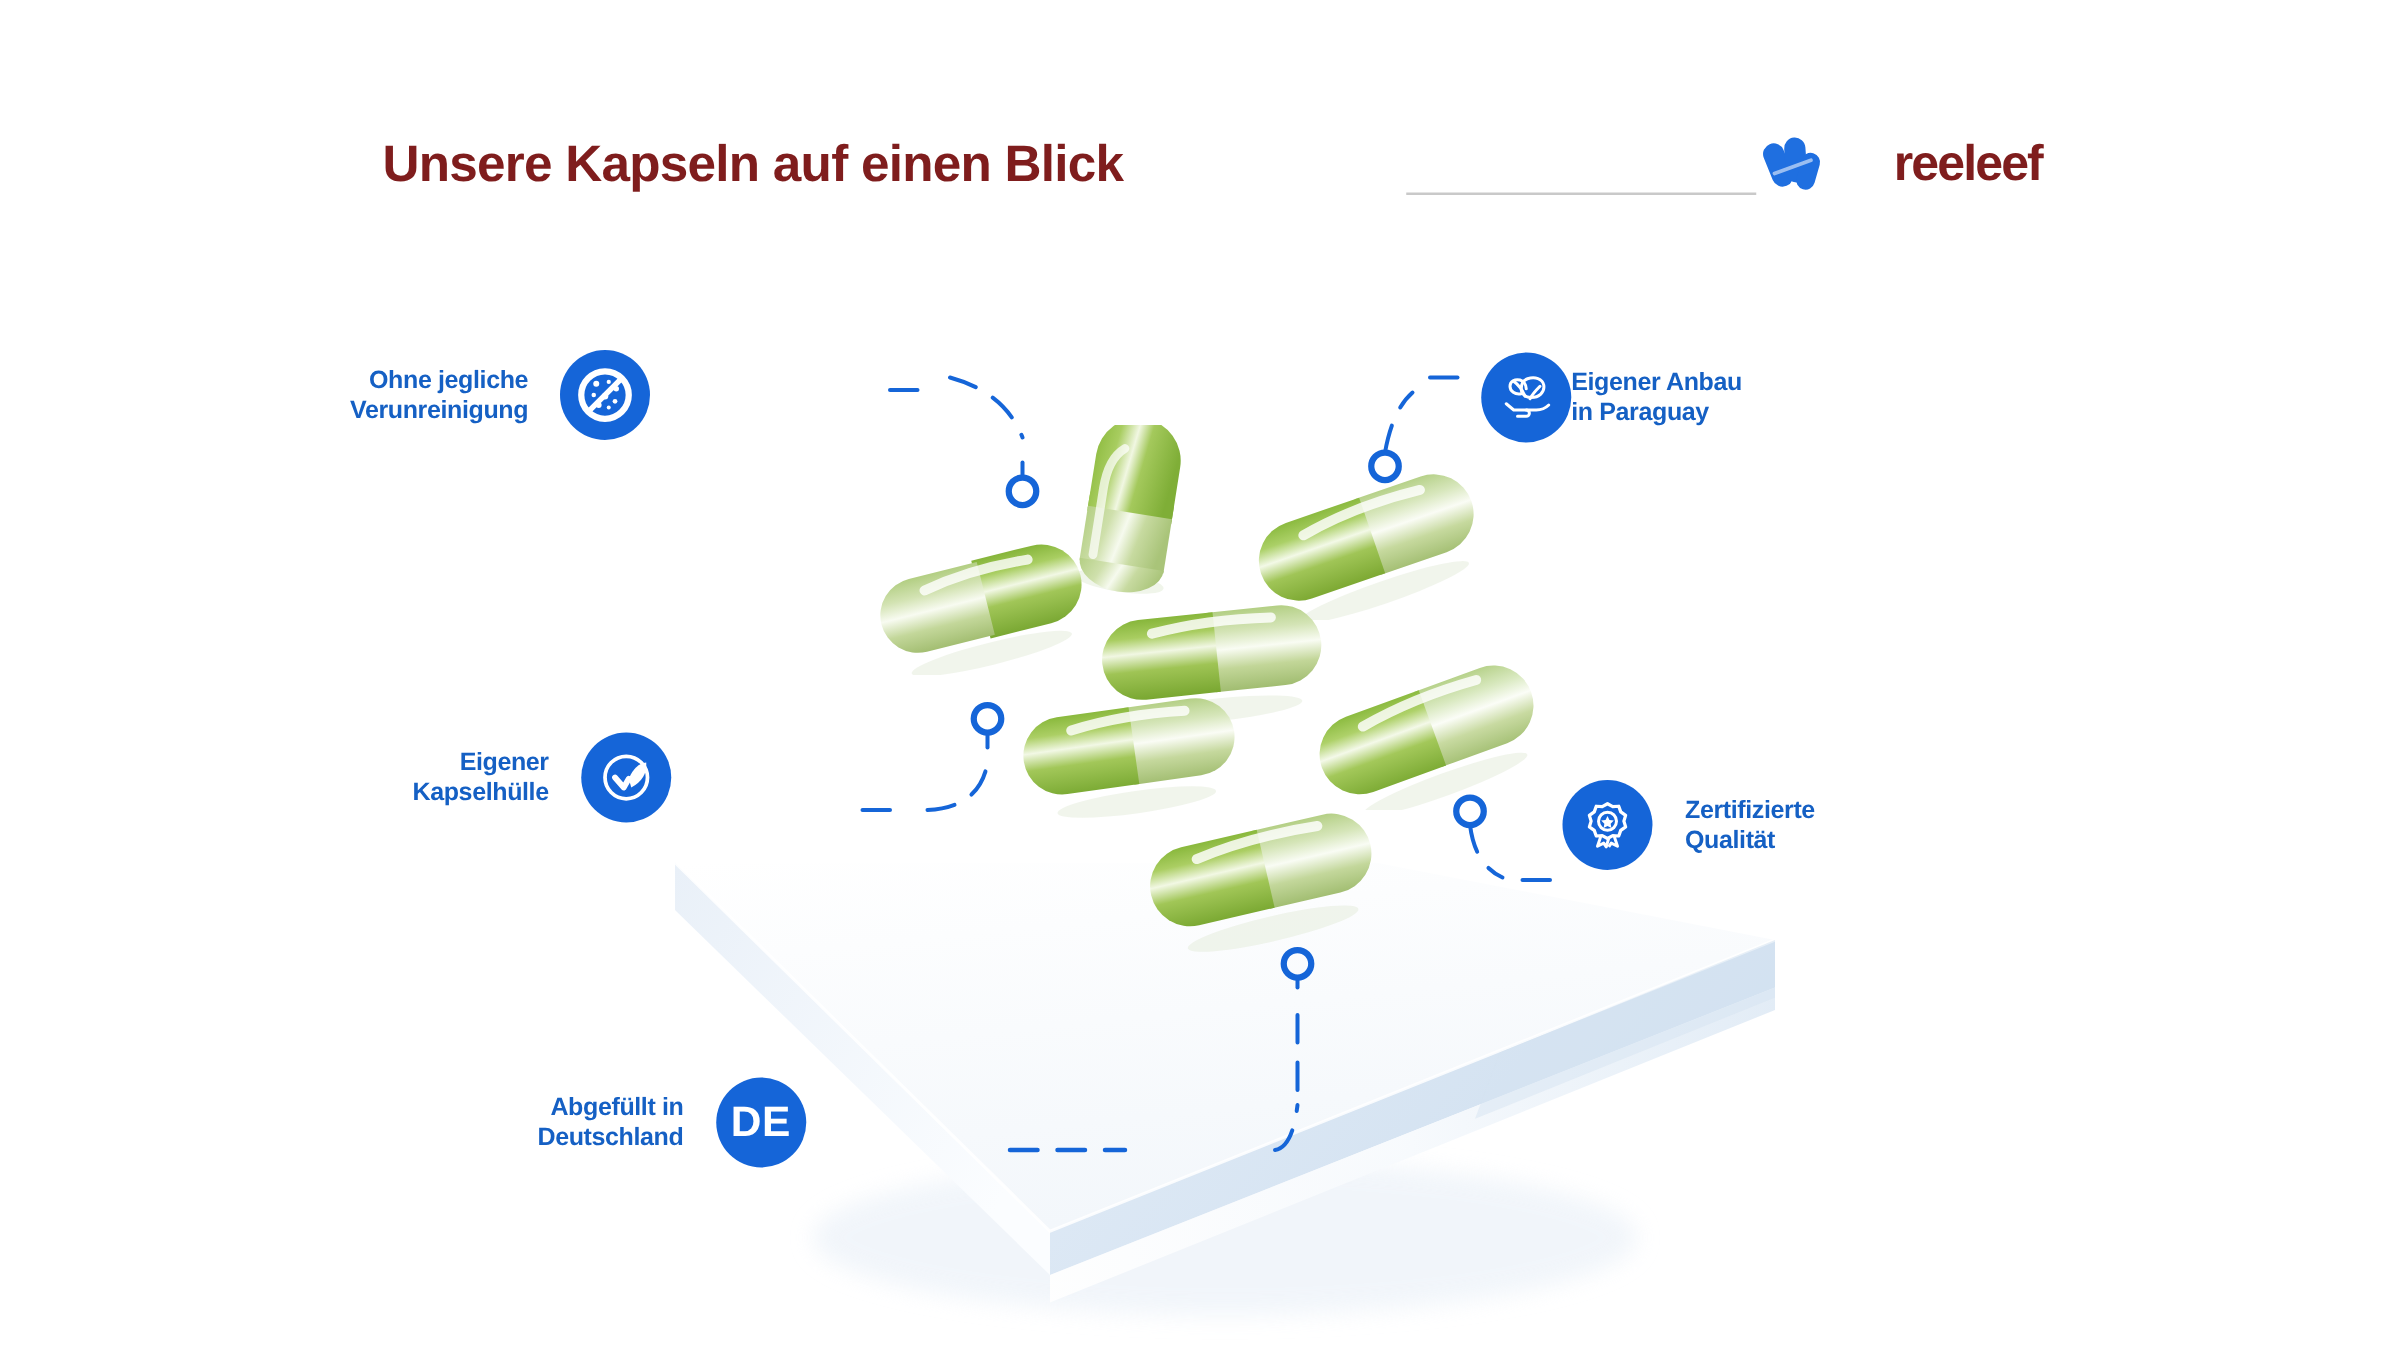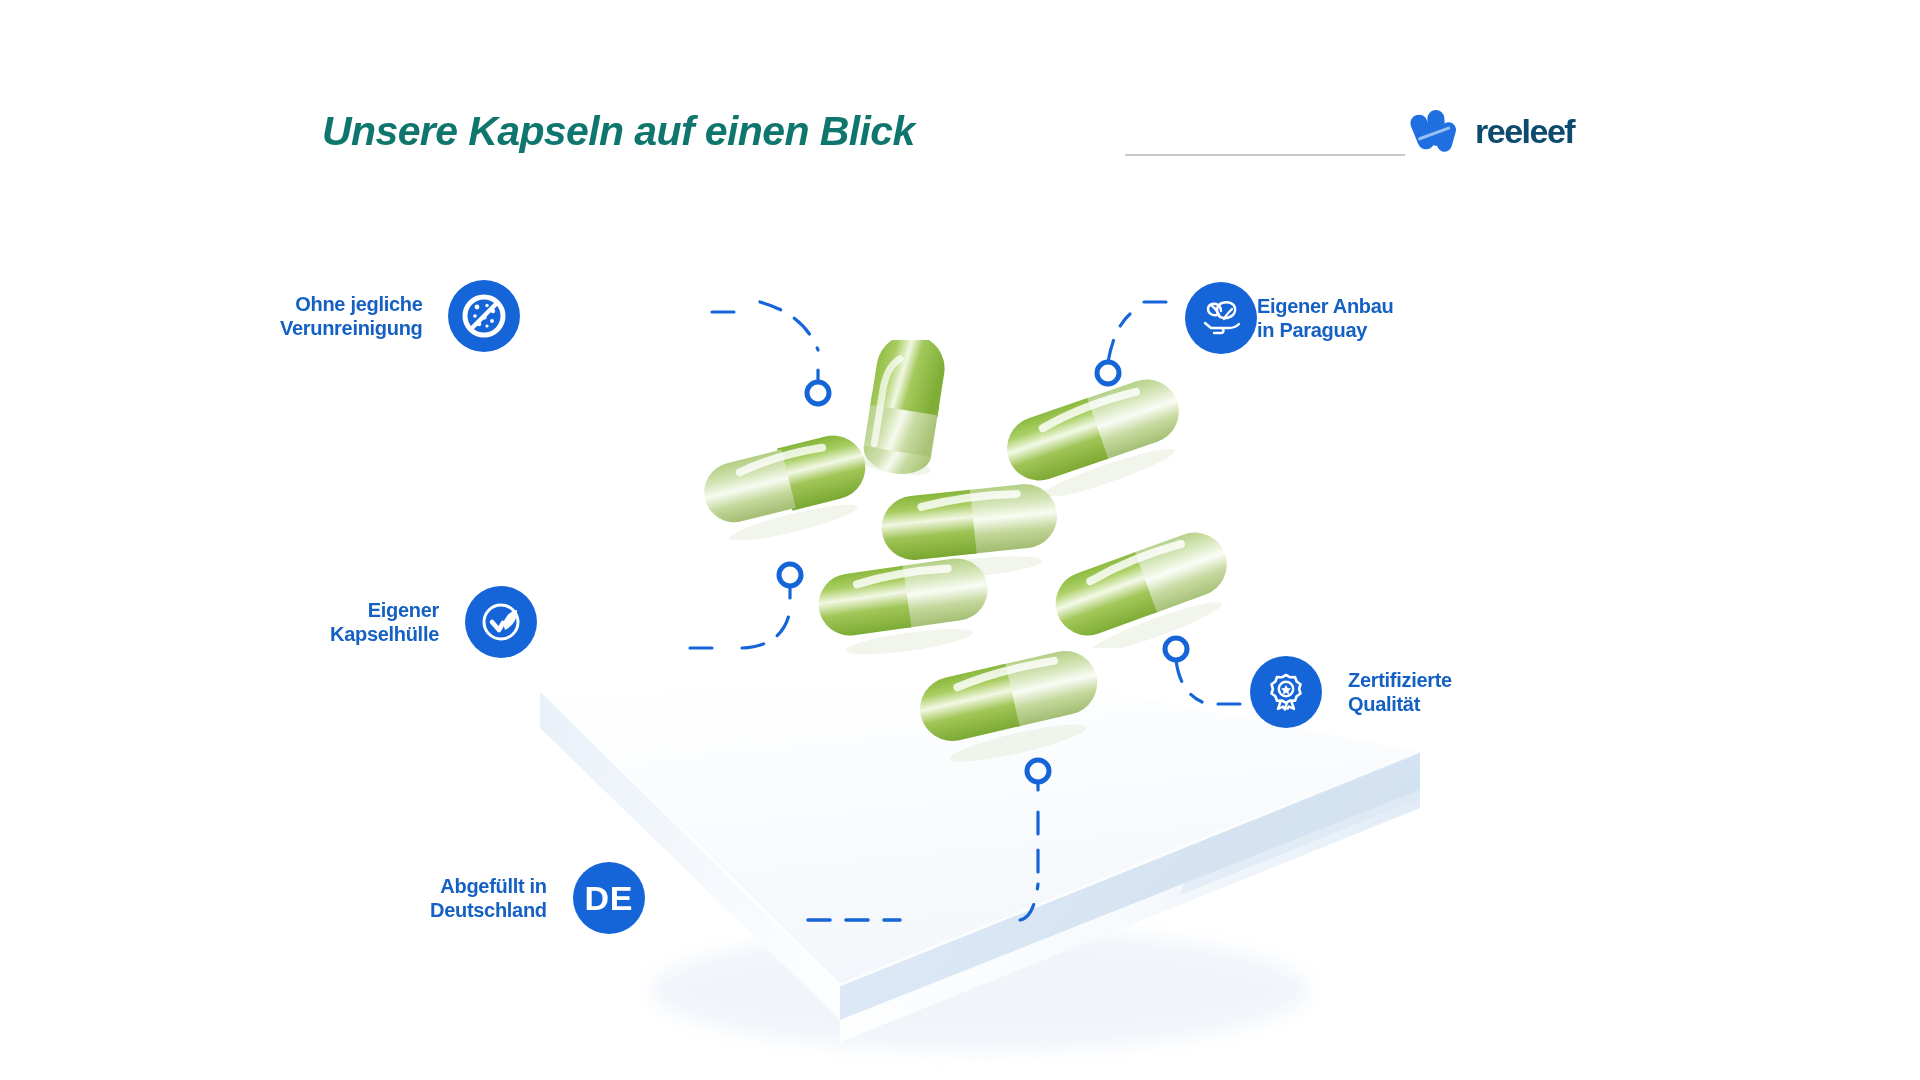--- a/index.html
+++ b/index.html
@@ -24,28 +24,27 @@
   #header {
     position: absolute;
     top: 52px;
     left: 0;
     width: 1920px;
     height: 70px;
   }
 
   #page-title {
     position: absolute;
-    left: 322px;
+    left: 306px;
     top: 56px;
     font-size: 41px;
     font-weight: 800;
     letter-spacing: -0.6px;
-    color: #0f766e;
+    color: #7f1d1d;
     white-space: nowrap;
-    font-style: italic;
   }
 
   #header-divider {
     position: absolute;
     left: 1125px;
     top: 102px;
     width: 280px;
     height: 2px;
     background: #c9c9c9;
   }
@@ -55,25 +54,26 @@
     left: 1408px;
     top: 56px;
     display: flex;
     align-items: center;
     gap: 13px;
   }
 
   #logo-mark { width: 54px; height: 46px; display: block; }
 
   #logo-text {
-    font-size: 34px;
+    font-size: 40px;
     font-weight: 700;
     letter-spacing: -1.5px;
-    color: #0c4a6e;
+    color: #7f1d1d;
     line-height: 1;
+    margin-left: 40px;
   }
 
   
   #scene { position: absolute; inset: 0; }
 
   
   #pedestal { position: absolute; left: 540px; top: 690px; width: 880px; height: 390px; }
 
   
   .capsule { position: absolute; }
@@ -111,21 +111,21 @@
     color: #ffffff;
     font-size: 34px;
     font-weight: 800;
     letter-spacing: 0.5px;
   }
 
   
   #feature-purity      { left: 280px;  top: 280px; gap: 26px; }
   #feature-cultivation { left: 1185px; top: 282px; }
   #feature-vegan       { left: 330px;  top: 586px; gap: 26px; }
-  #feature-certified   { left: 1250px; top: 656px; gap: 26px; }
+  #feature-certified   { left: 1250px; top: 624px; gap: 26px; }
   #feature-bottled     { left: 430px;  top: 862px; gap: 26px; }
 </style>
 </head>
 <body>
 
 <div id="stage">
 
   <div id="scene">
 
     <svg id="pedestal" viewBox="0 0 880 390">

